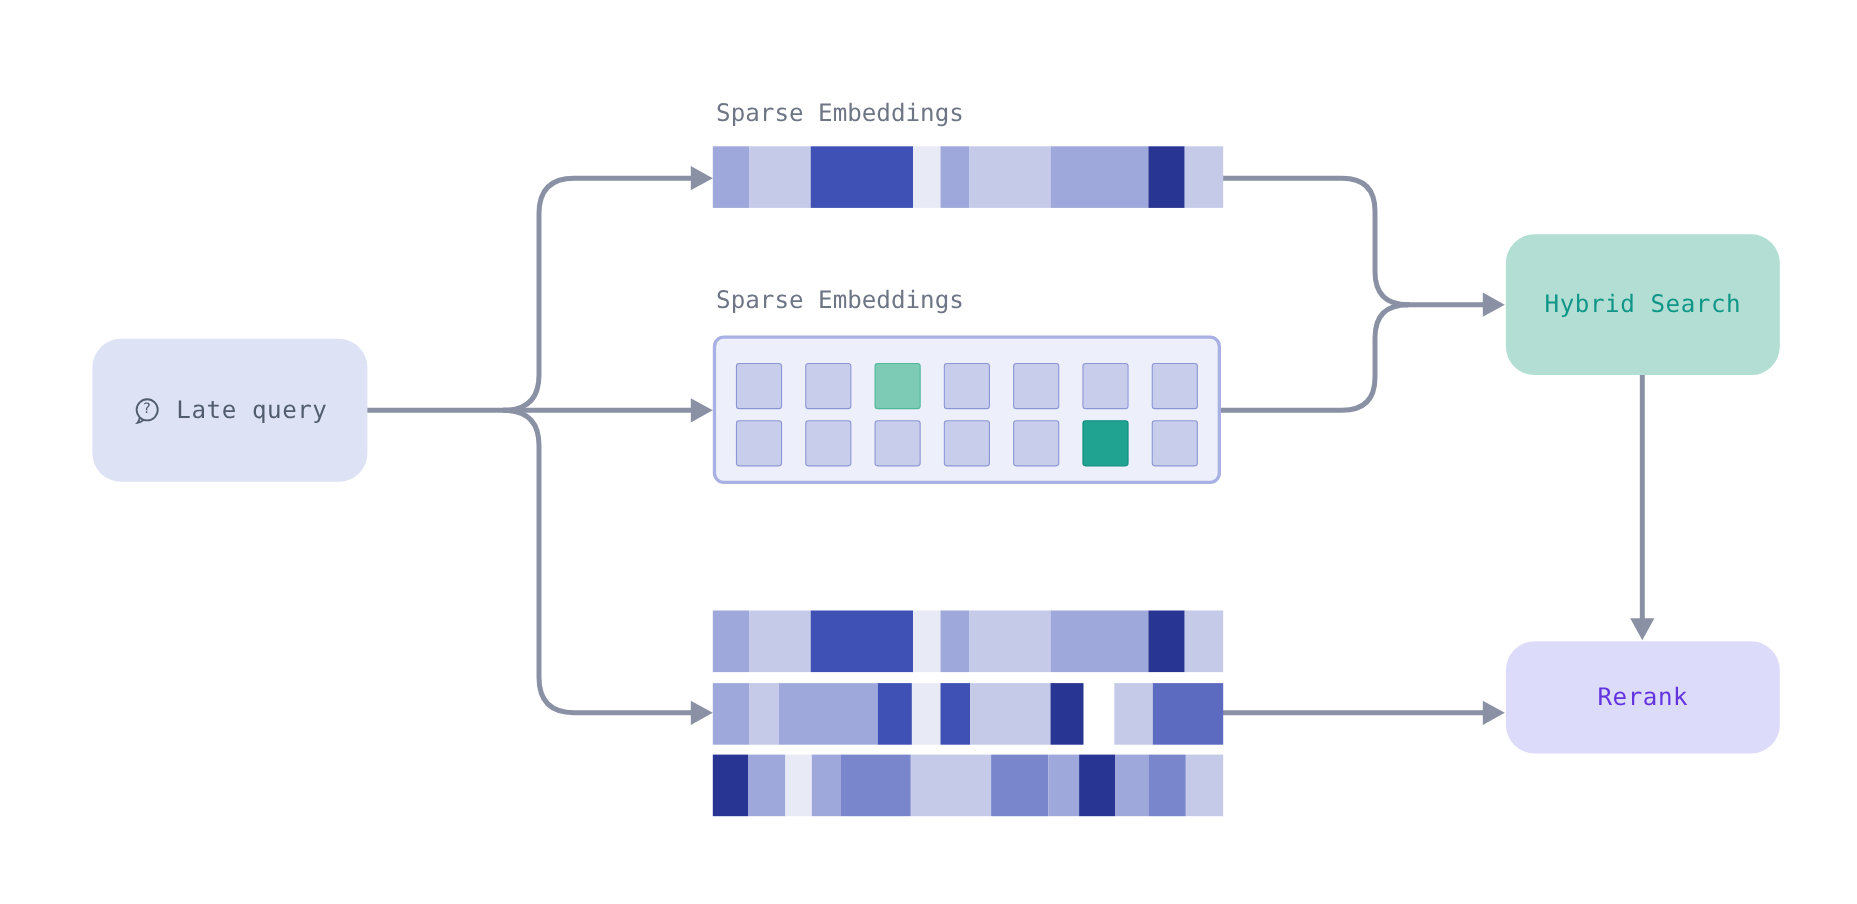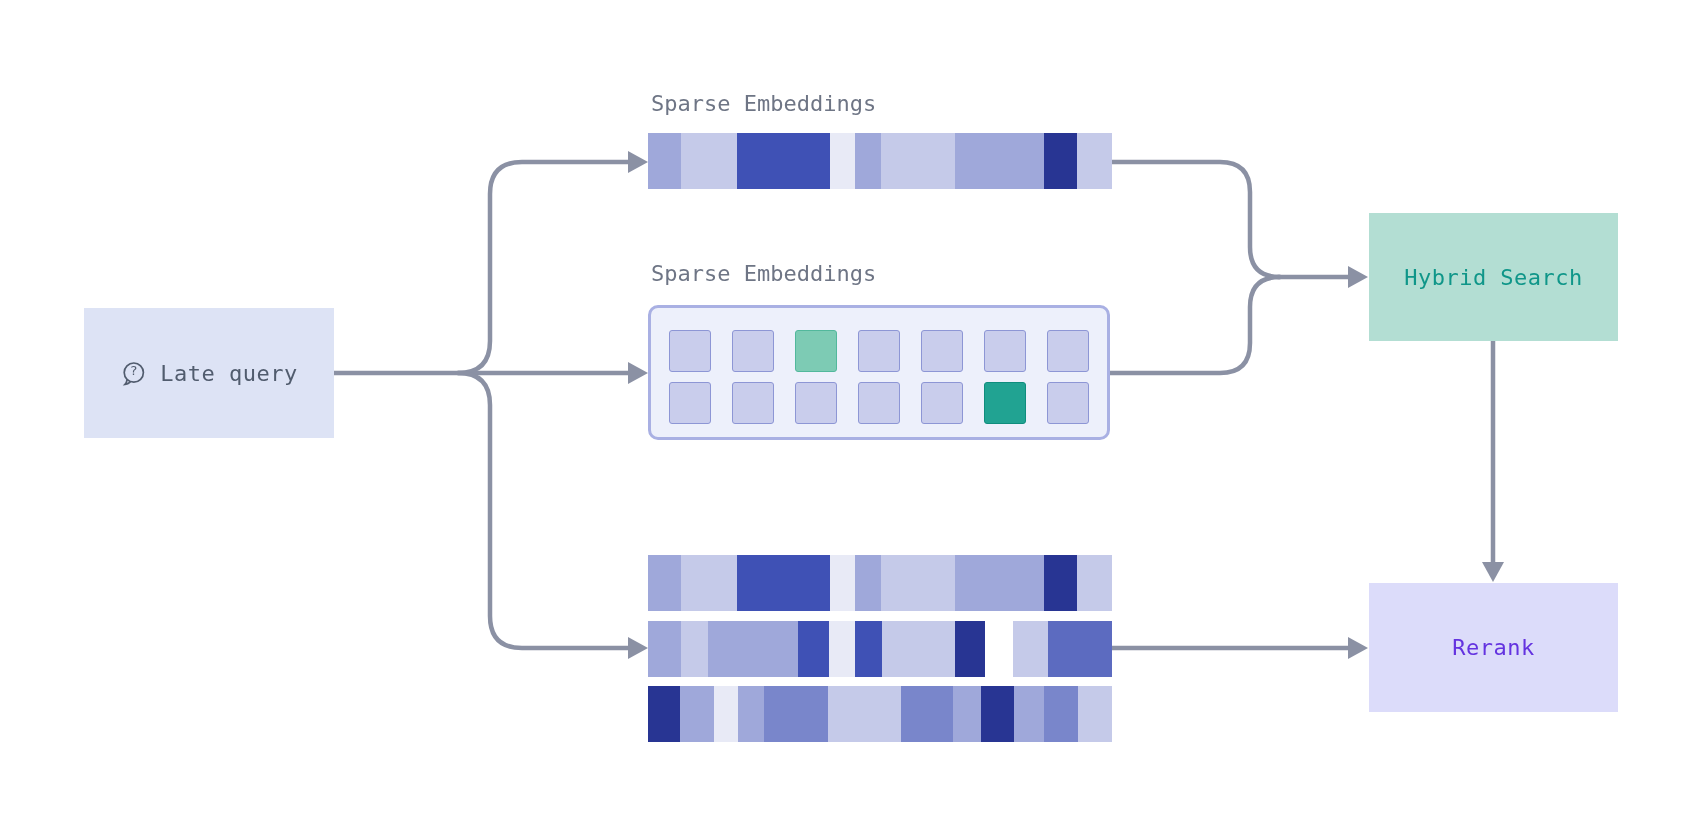--- a/index.html
+++ b/index.html
@@ -5,24 +5,24 @@
   html,body { margin:0; padding:0; background:#ffffff; }
   .canvas {
     position:relative; width:1688px; height:822px; background:#ffffff;
     font-family:"DejaVu Sans Mono","Liberation Mono",monospace; overflow:hidden;
   }
   .connectors { position:absolute; left:0; top:0; pointer-events:none; }
   .connectors path { fill:none; stroke:var(--connector); stroke-width:4.5; stroke-linecap:round; }
   .connectors polygon { fill:var(--connector); stroke:none; }
 
   .node { position:absolute; display:flex; align-items:center; justify-content:center;
-          font-size:22px; letter-spacing:.5px; white-space:nowrap; }
+          font-size:22px; letter-spacing:.5px; white-space:nowrap;border-radius:26px; }
   #user-query { left:84px; top:308px; width:250px; height:130px; gap:13px; }
   #hybrid     { left:1369px; top:213px; width:249px; height:128px; }
-  #rerank     { left:1369px; top:583px; width:249px; height:129px; }
+  #rerank     { left:1369px; top:583px; width:249px; height:102px; }
 
   .section-label { position:absolute; font-size:22px; line-height:28px;
                    color:var(--label); white-space:nowrap; }
   #dense-label  { left:651px; top:90px; }
   #sparse-label { left:651px; top:260px; }
   #late-label   { left:651px; top:512px; }
 
   .bar { position:absolute; display:flex; height:56px; }
   .bar .seg { height:100%; flex:0 0 auto; }
   #dense-bar  { left:648px; top:133px; }

